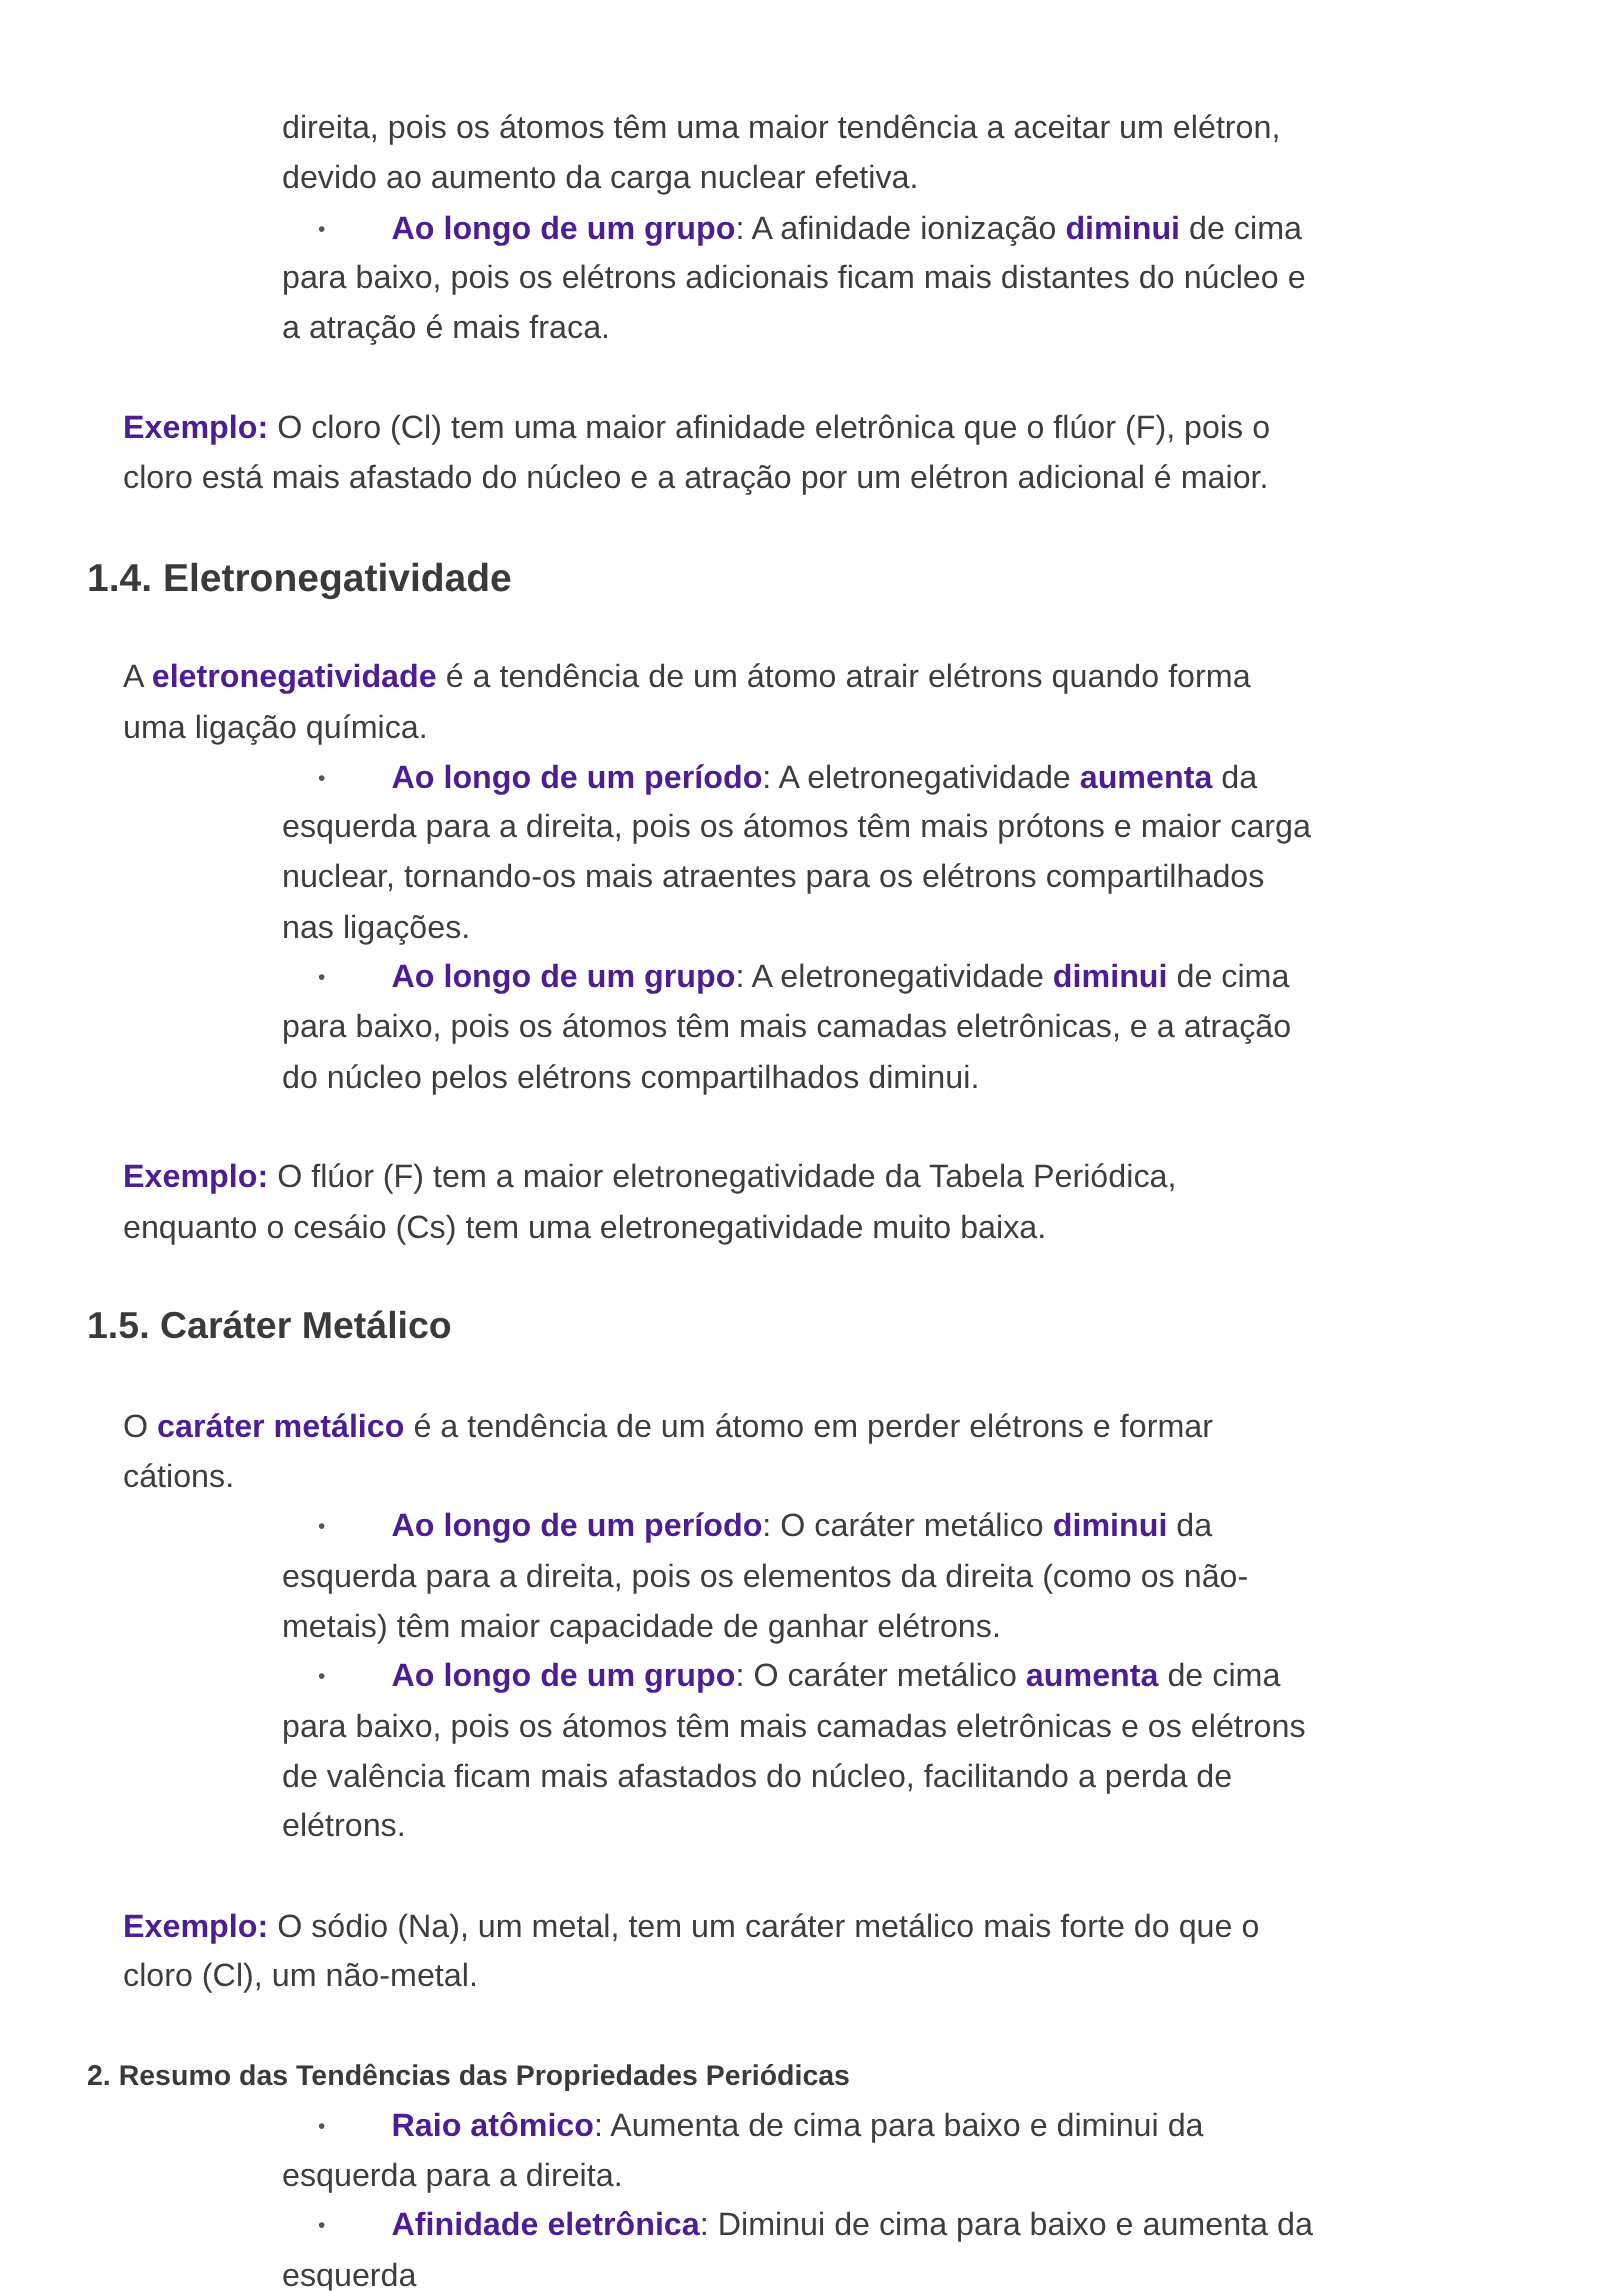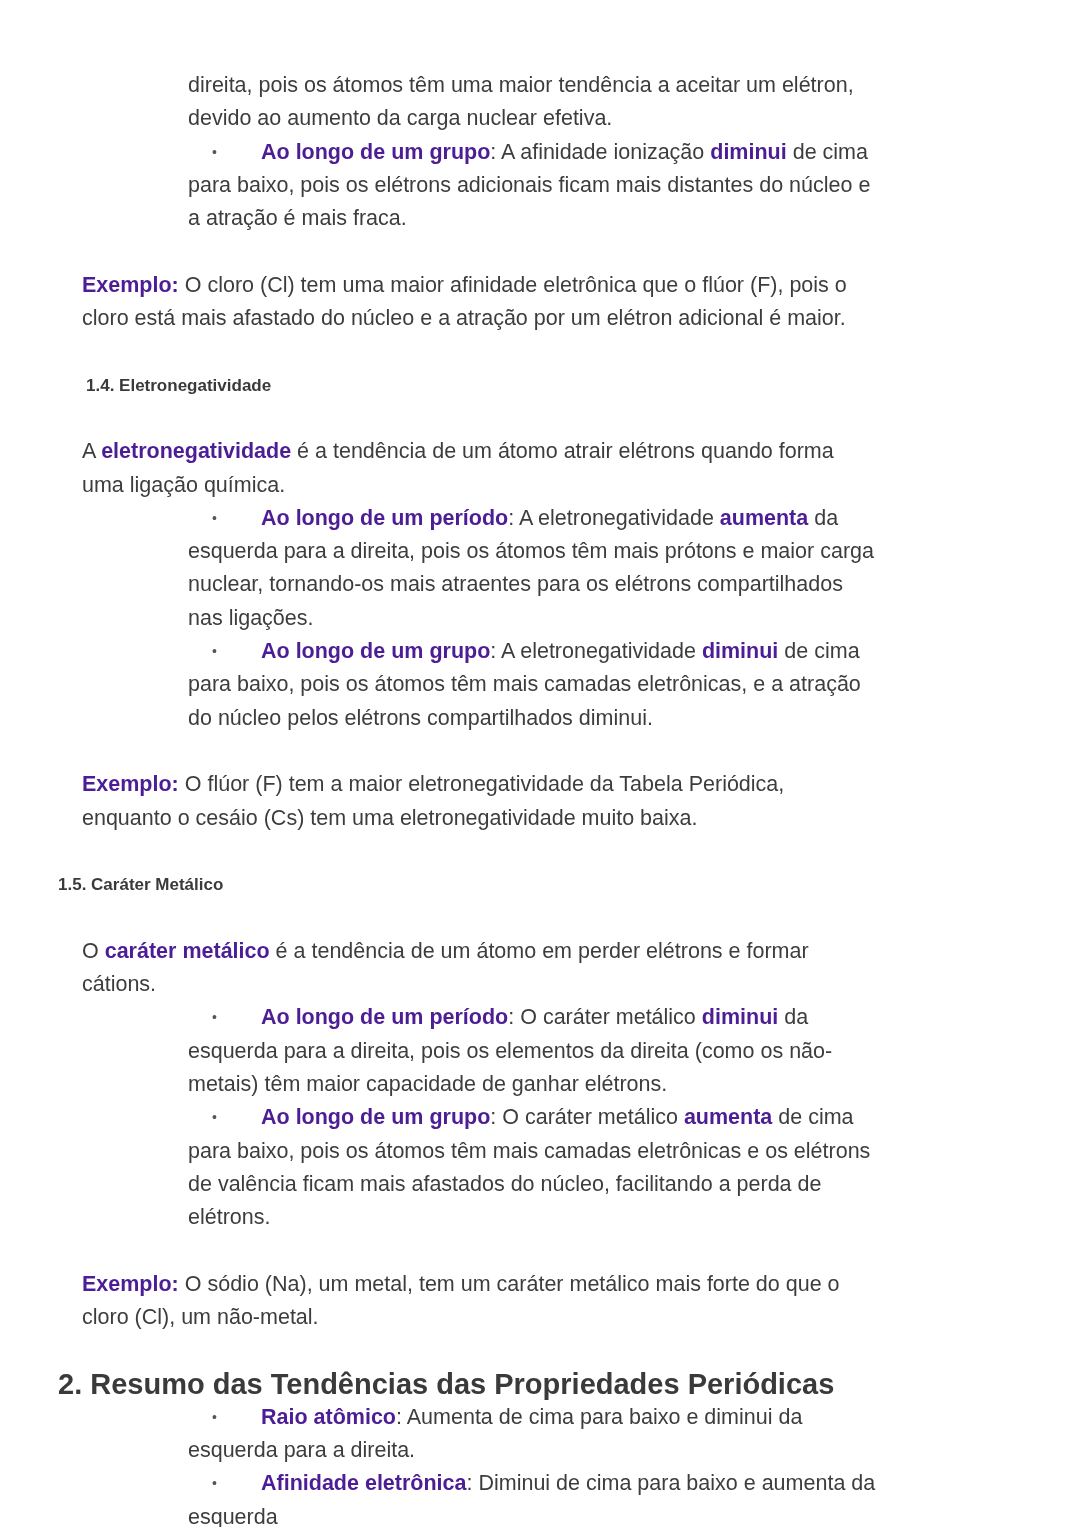--- a/index.html
+++ b/index.html
@@ -69,52 +69,52 @@
   </p>
 
   <p class="bullet-item"><span class="bullet-dot">•</span><b>Ao longo de um grupo</b><span>: A afinidade ionização </span><b>diminui</b><span> de cima para baixo, pois os elétrons adicionais ficam mais distantes do núcleo e a atração é mais fraca.</span></p>
 
   <div class="gap"></div>
 
   <p class="p"><b>Exemplo:</b><span> O cloro (Cl) tem uma maior afinidade eletrônica que o flúor (F), pois o cloro está mais afastado do núcleo e a atração por um elétron adicional é maior.</span></p>
 
   <div class="gap"></div>
 
-  <h2 class="heading" style="font-size:17px;line-height:33.3px;margin-left:28px;">1.4. Eletronegatividade</h2>
+  <h2 class="heading" style="font-size:26px;line-height:33.3px;">1.4. Eletronegatividade</h2>
 
   <div class="gap"></div>
 
   <p class="p"><span>A </span><b>eletronegatividade</b><span> é a tendência de um átomo atrair elétrons quando forma uma ligação química.</span></p>
 
   <p class="bullet-item"><span class="bullet-dot">•</span><b>Ao longo de um período</b><span>: A eletronegatividade </span><b>aumenta</b><span> da esquerda para a direita, pois os átomos têm mais prótons e maior carga nuclear, tornando-os mais atraentes para os elétrons compartilhados nas ligações.</span></p>
 
   <p class="bullet-item"><span class="bullet-dot">•</span><b>Ao longo de um grupo</b><span>: A eletronegatividade </span><b>diminui</b><span> de cima para baixo, pois os átomos têm mais camadas eletrônicas, e a atração do núcleo pelos elétrons compartilhados diminui.</span></p>
 
   <div class="gap"></div>
 
   <p class="p"><b>Exemplo:</b><span> O flúor (F) tem a maior eletronegatividade da Tabela Periódica, enquanto o cesáio (Cs) tem uma eletronegatividade muito baixa.</span></p>
 
   <div class="gap"></div>
 
-  <h2 class="heading" style="font-size:17px;line-height:33.3px;">1.5. Caráter Metálico</h2>
+  <h2 class="heading" style="font-size:25px;line-height:33.3px;">1.5. Caráter Metálico</h2>
 
   <div class="gap"></div>
 
   <p class="p"><span>O </span><b>caráter metálico</b><span> é a tendência de um átomo em perder elétrons e formar cátions.</span></p>
 
   <p class="bullet-item"><span class="bullet-dot">•</span><b>Ao longo de um período</b><span>: O caráter metálico </span><b>diminui</b><span> da esquerda para a direita, pois os elementos da direita (como os não-metais) têm maior capacidade de ganhar elétrons.</span></p>
 
   <p class="bullet-item"><span class="bullet-dot">•</span><b>Ao longo de um grupo</b><span>: O caráter metálico </span><b>aumenta</b><span> de cima para baixo, pois os átomos têm mais camadas eletrônicas e os elétrons de valência ficam mais afastados do núcleo, facilitando a perda de elétrons.</span></p>
 
   <div class="gap"></div>
 
   <p class="p"><b>Exemplo:</b><span> O sódio (Na), um metal, tem um caráter metálico mais forte do que o cloro (Cl), um não-metal.</span></p>
 
   <div class="gap"></div>
 
-  <h2 class="heading" style="font-size:29px;line-height:33.3px;">2. Resumo das Tendências das Propriedades Periódicas</h2>
+  <h2 class="heading" style="font-size:19px;line-height:33.3px;">2. Resumo das Tendências das Propriedades Periódicas</h2>
 
   <p class="bullet-item"><span class="bullet-dot">•</span><b>Raio atômico</b><span>: Aumenta de cima para baixo e diminui da esquerda para a direita.</span></p>
 
 
   <p class="bullet-item"><span class="bullet-dot">•</span><b>Afinidade eletrônica</b><span>: Diminui de cima para baixo e aumenta da esquerda</span></p>
 
 </div>
 
 </body></html>

